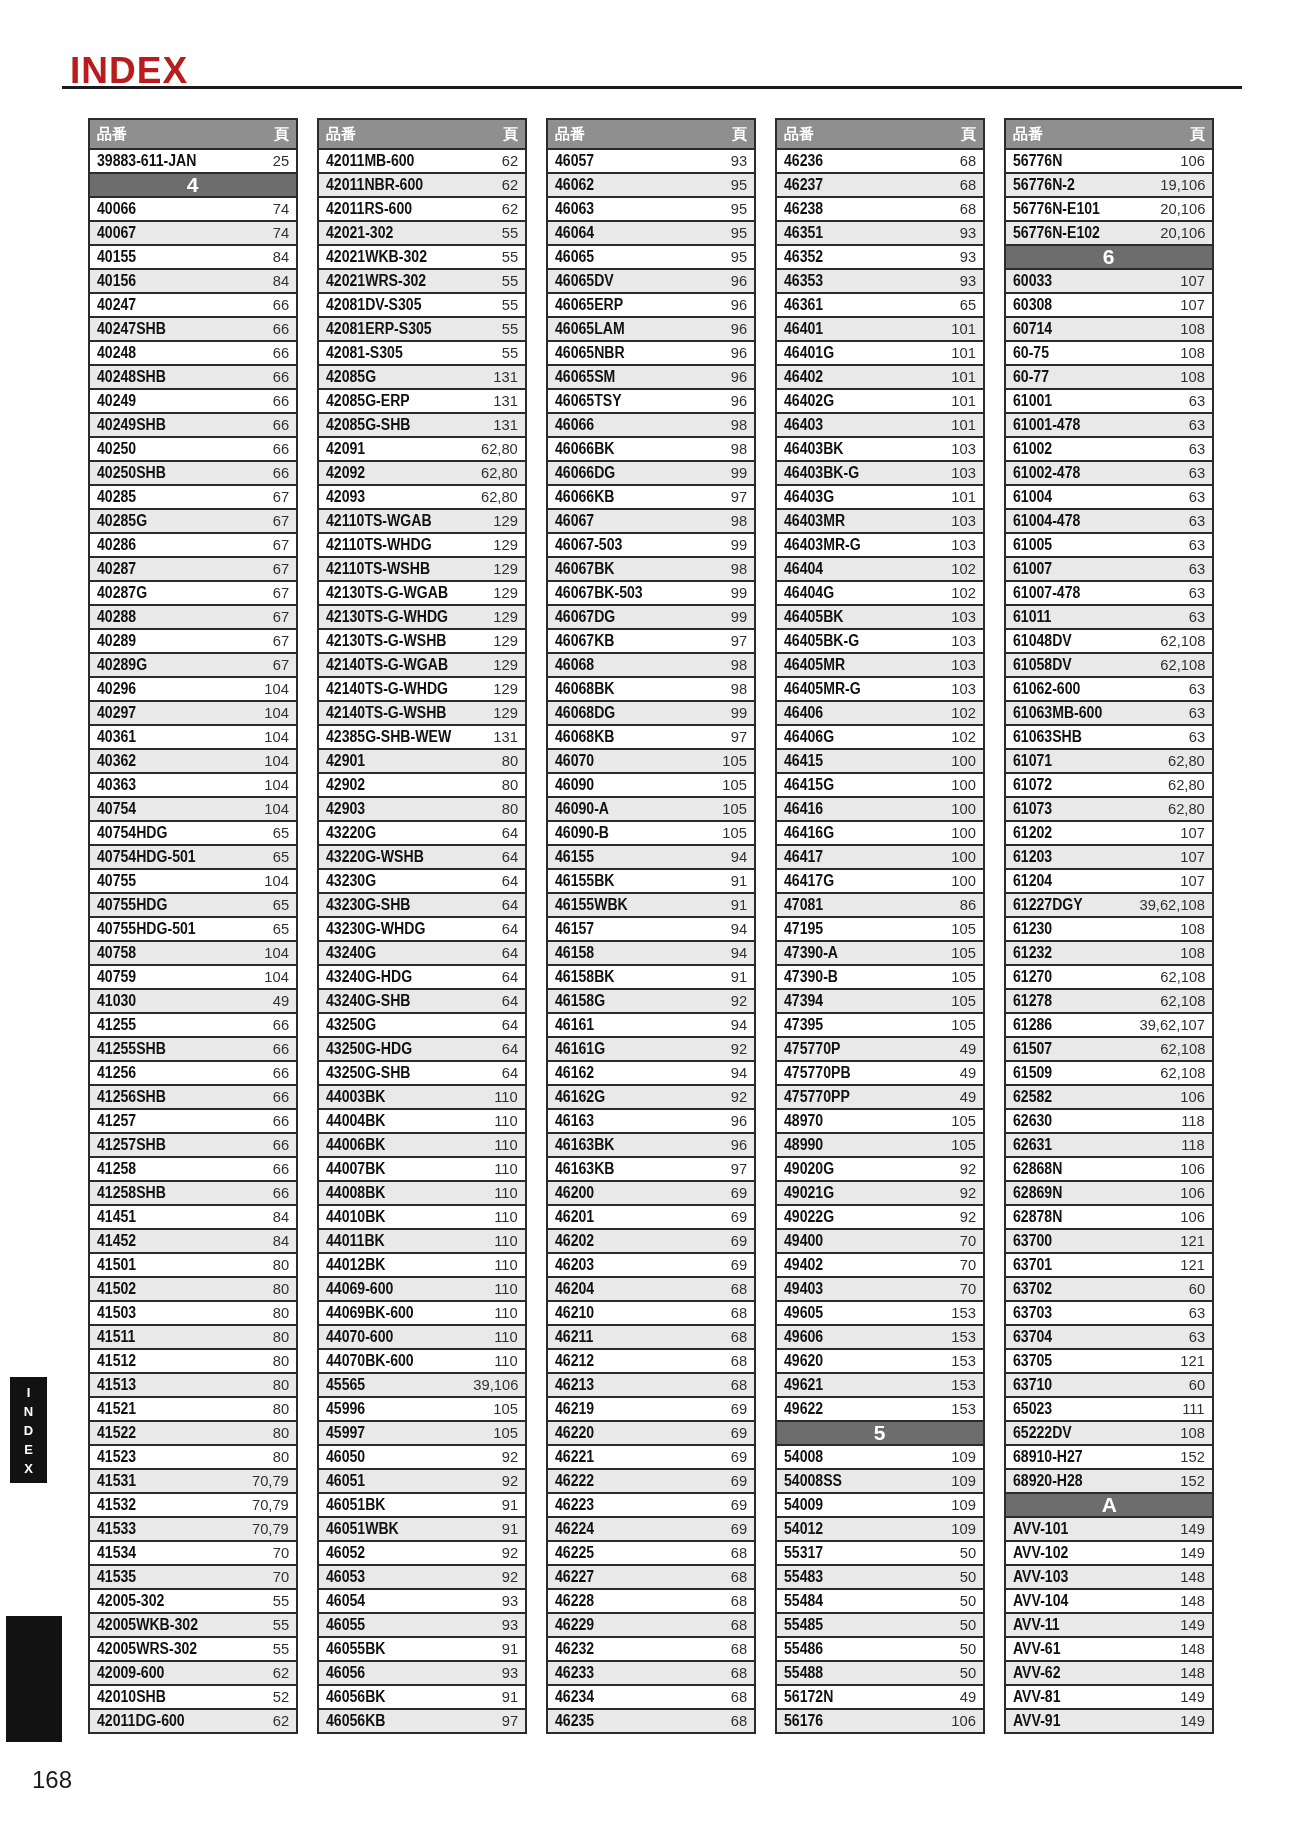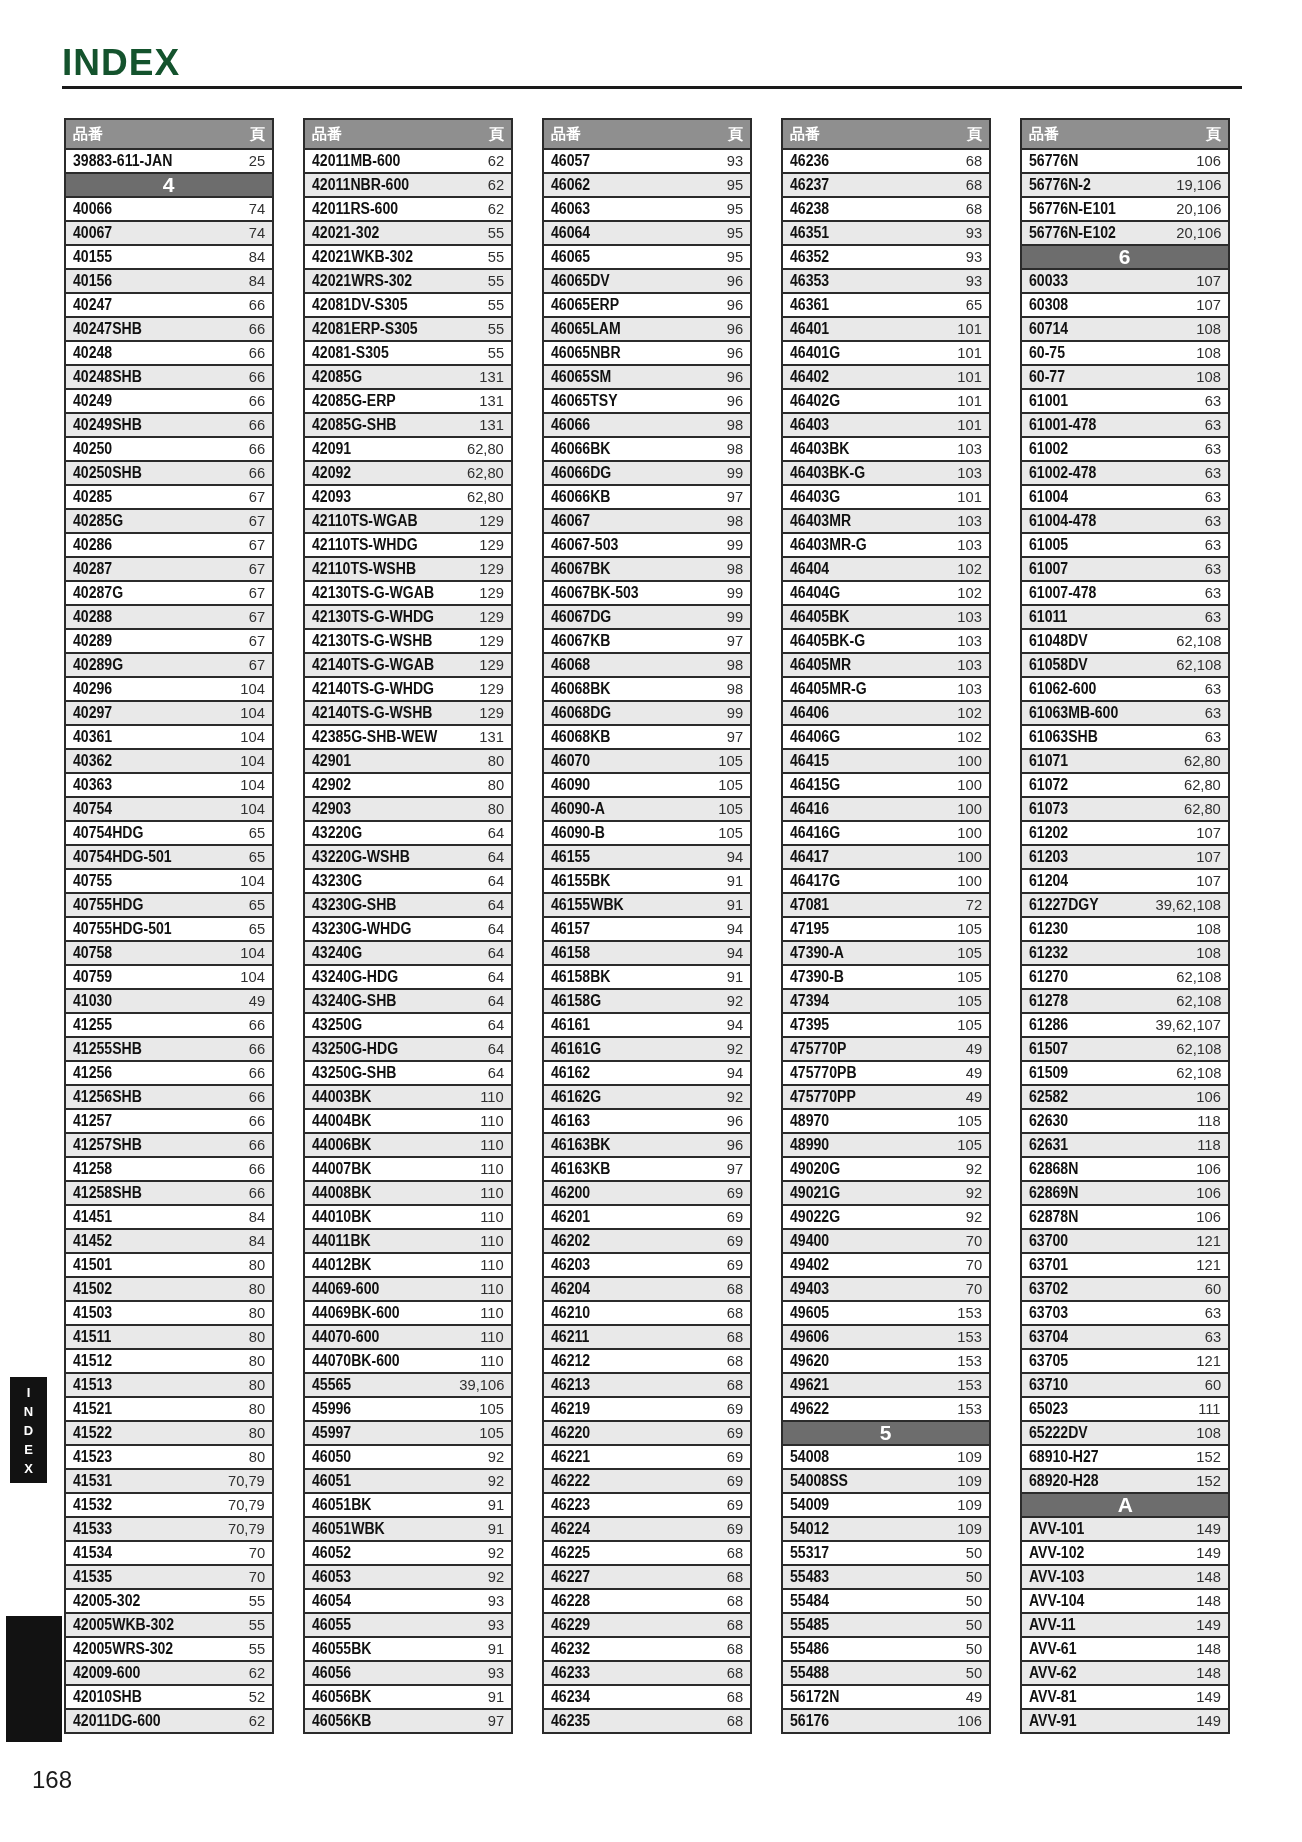--- a/index.html
+++ b/index.html
@@ -4,23 +4,23 @@
 <style>
   :root{
     --header-bg:#8f8f8f; --divider-bg:#6d6d6d; --row-alt:#e9e9e9;
     --border:#2b2b2b; --ink:#111111; --pg-ink:#303030;
   }
   html,body{margin:0;padding:0;}
   body{background:#ffffff;}
   .page{position:relative;width:1302px;height:1842px;background:#fff;overflow:hidden;
         font-family:"Liberation Sans",sans-serif;}
   .title{position:absolute;left:62px;top:42px;font-size:37px;font-weight:bold;
-         color:#14532d;letter-spacing:1px;margin:0;}
+         color:#b91c1c;letter-spacing:1px;margin:8px;}
   .title-rule{position:absolute;left:62px;top:86px;width:1180px;height:3px;background:#1a1a1a;}
-  .table{position:absolute;left:64px;top:118px;display:flex;gap:29px;align-items:flex-end;}
+  .table{position:absolute;left:88px;top:118px;display:flex;gap:19px;align-items:flex-end;}
   .col{width:210px;}
   .row{box-sizing:border-box;height:26px;margin-top:-2px;border:2px solid var(--border);
        display:flex;align-items:center;justify-content:space-between;padding:0 7px;background:#fff;}
   .row:first-child{margin-top:0;}
   .row.alt{background:var(--row-alt);}
   .row.header{height:32px;background:var(--header-bg);border-color:var(--border);}
   .row.header .hd{color:#fff;font-size:15px;font-weight:bold;}
   .row.divider{background:var(--divider-bg);justify-content:center;}
   .row.divider .dv{color:#fff;font-size:20px;font-weight:bold;transform:scaleX(1.05);}
   .name{font-weight:bold;font-size:16px;color:var(--ink);white-space:nowrap;
@@ -973,21 +973,21 @@
         <div class="row alt">
           <span class="name">46417</span>
           <span class="pg">100</span>
         </div>
         <div class="row">
           <span class="name">46417G</span>
           <span class="pg">100</span>
         </div>
         <div class="row alt">
           <span class="name">47081</span>
-          <span class="pg">72</span>
+          <span class="pg">86</span>
         </div>
         <div class="row">
           <span class="name">47195</span>
           <span class="pg">105</span>
         </div>
         <div class="row alt">
           <span class="name">47390-A</span>
           <span class="pg">105</span>
         </div>
         <div class="row">

